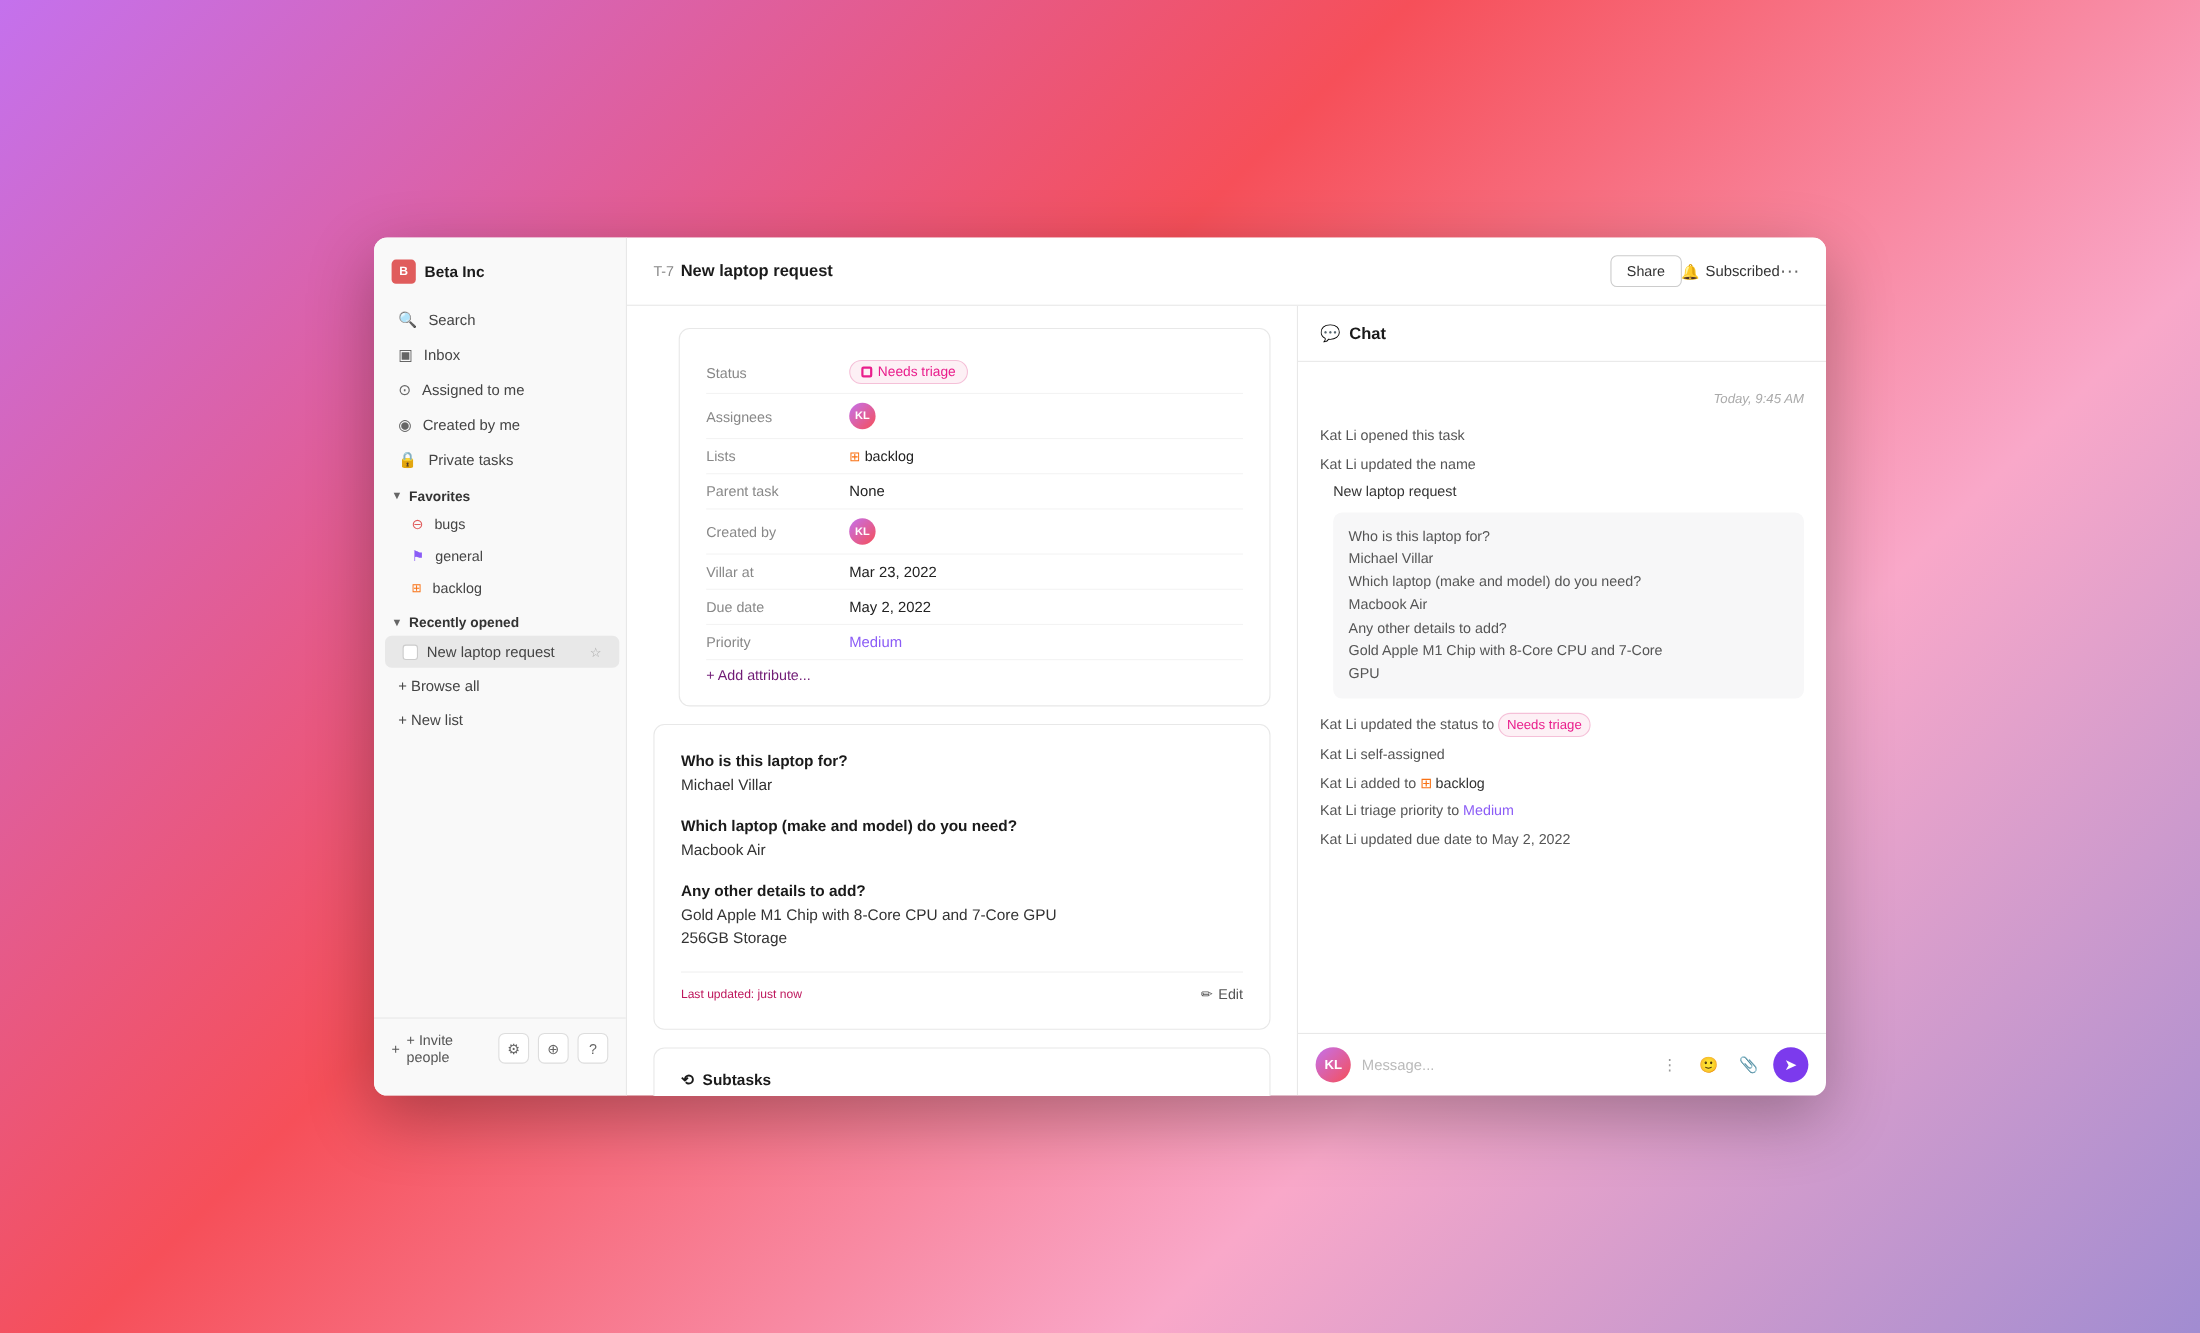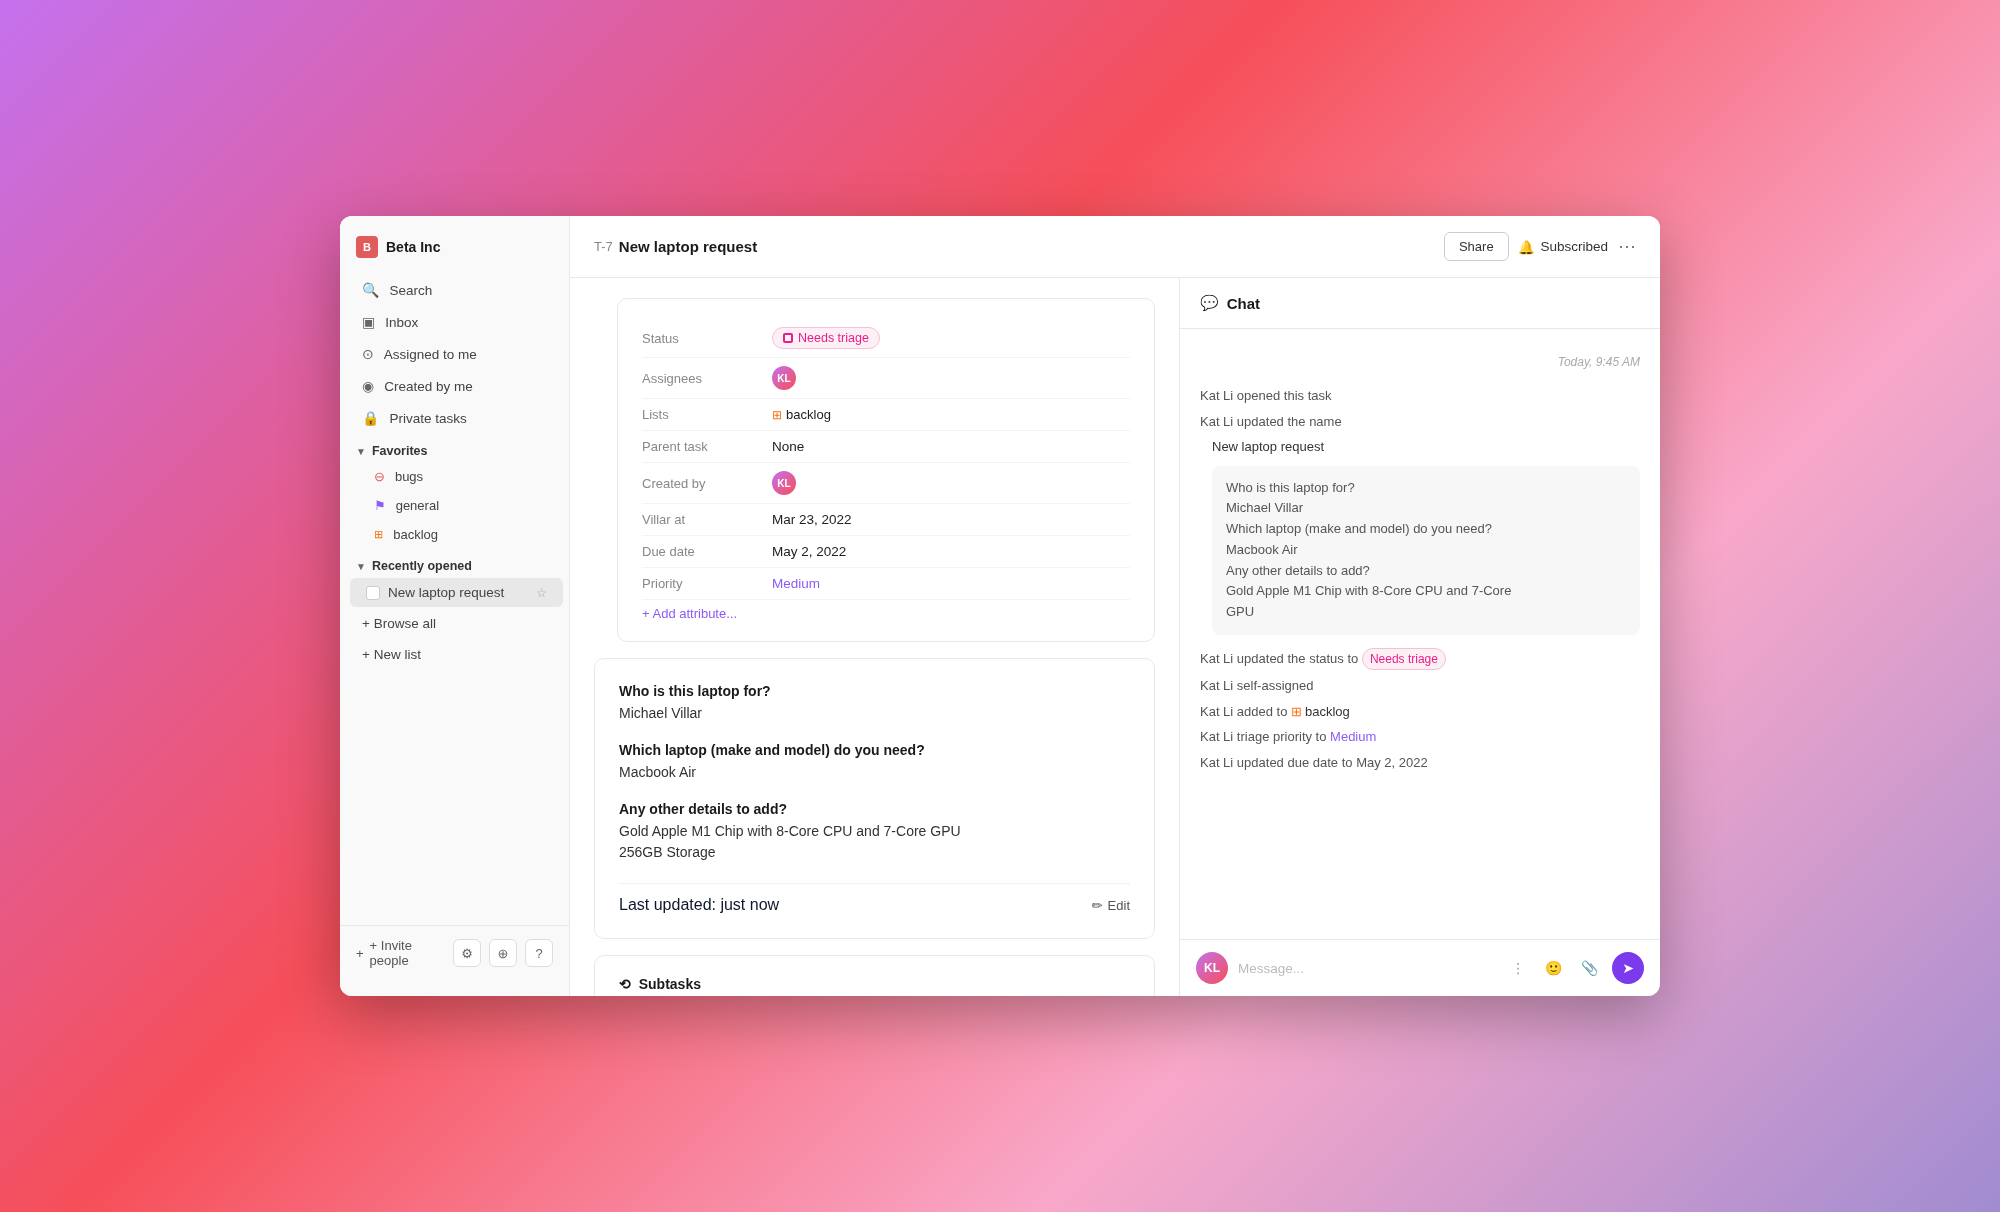--- a/index.html
+++ b/index.html
@@ -138,21 +138,20 @@
     }
     .task-title {
       font-size: 15px;
       font-weight: 600;
       color: #1a1a1a;
     }
     .header-actions {
       margin-left: auto;
       display: flex;
       align-items: center;
-      gap: 10px;
     }
     .btn-share {
       padding: 6px 14px;
       border: 1px solid #ccc;
       border-radius: 6px;
       background: #fff;
       font-size: 13px;
       color: #333;
       cursor: pointer;
       font-weight: 500;
@@ -245,21 +244,21 @@
       gap: 4px;
       font-size: 13px;
       color: #222;
     }
     .grid-icon { color: #f97316; font-size: 12px; }
     .priority-medium { color: #8b5cf6; font-weight: 500; }
     .add-attribute {
       display: flex;
       align-items: center;
       gap: 5px;
-      color: #8b5cf6;
+      color: #701a75;
       font-size: 13px;
       cursor: pointer;
       padding: 6px 0 0 0;
     }
     
     .description-card {
       background: #fff;
       border: 1px solid #e8e8e8;
       border-radius: 10px;
       padding: 24px;
@@ -279,21 +278,21 @@
       line-height: 1.5;
     }
     .desc-footer {
       display: flex;
       align-items: center;
       justify-content: space-between;
       margin-top: 20px;
       padding-top: 12px;
       border-top: 1px solid #f0f0f0;
     }
-    .last-updated { font-size: 16px; color: #0f172a; }
+    .last-updated { font-size: 11px; color: #be185d; }
     .edit-btn {
       display: flex;
       align-items: center;
       gap: 5px;
       font-size: 13px;
       color: #555;
       cursor: pointer;
       font-weight: 500;
     }
     

